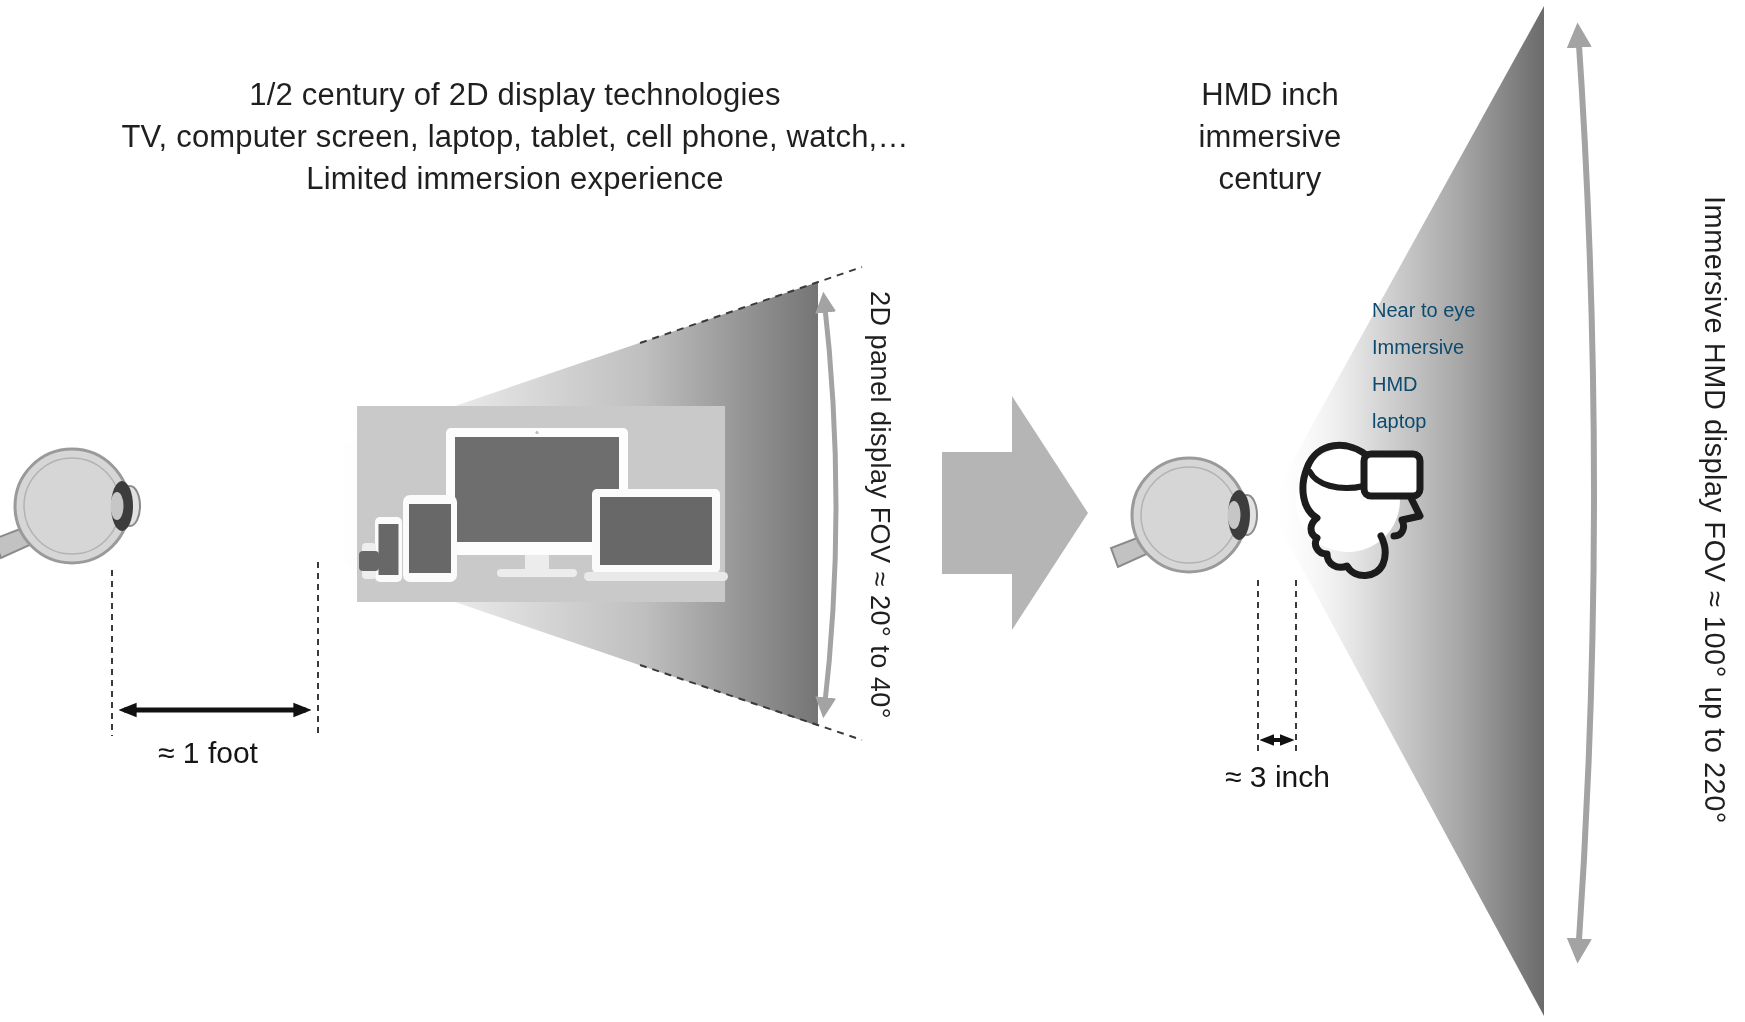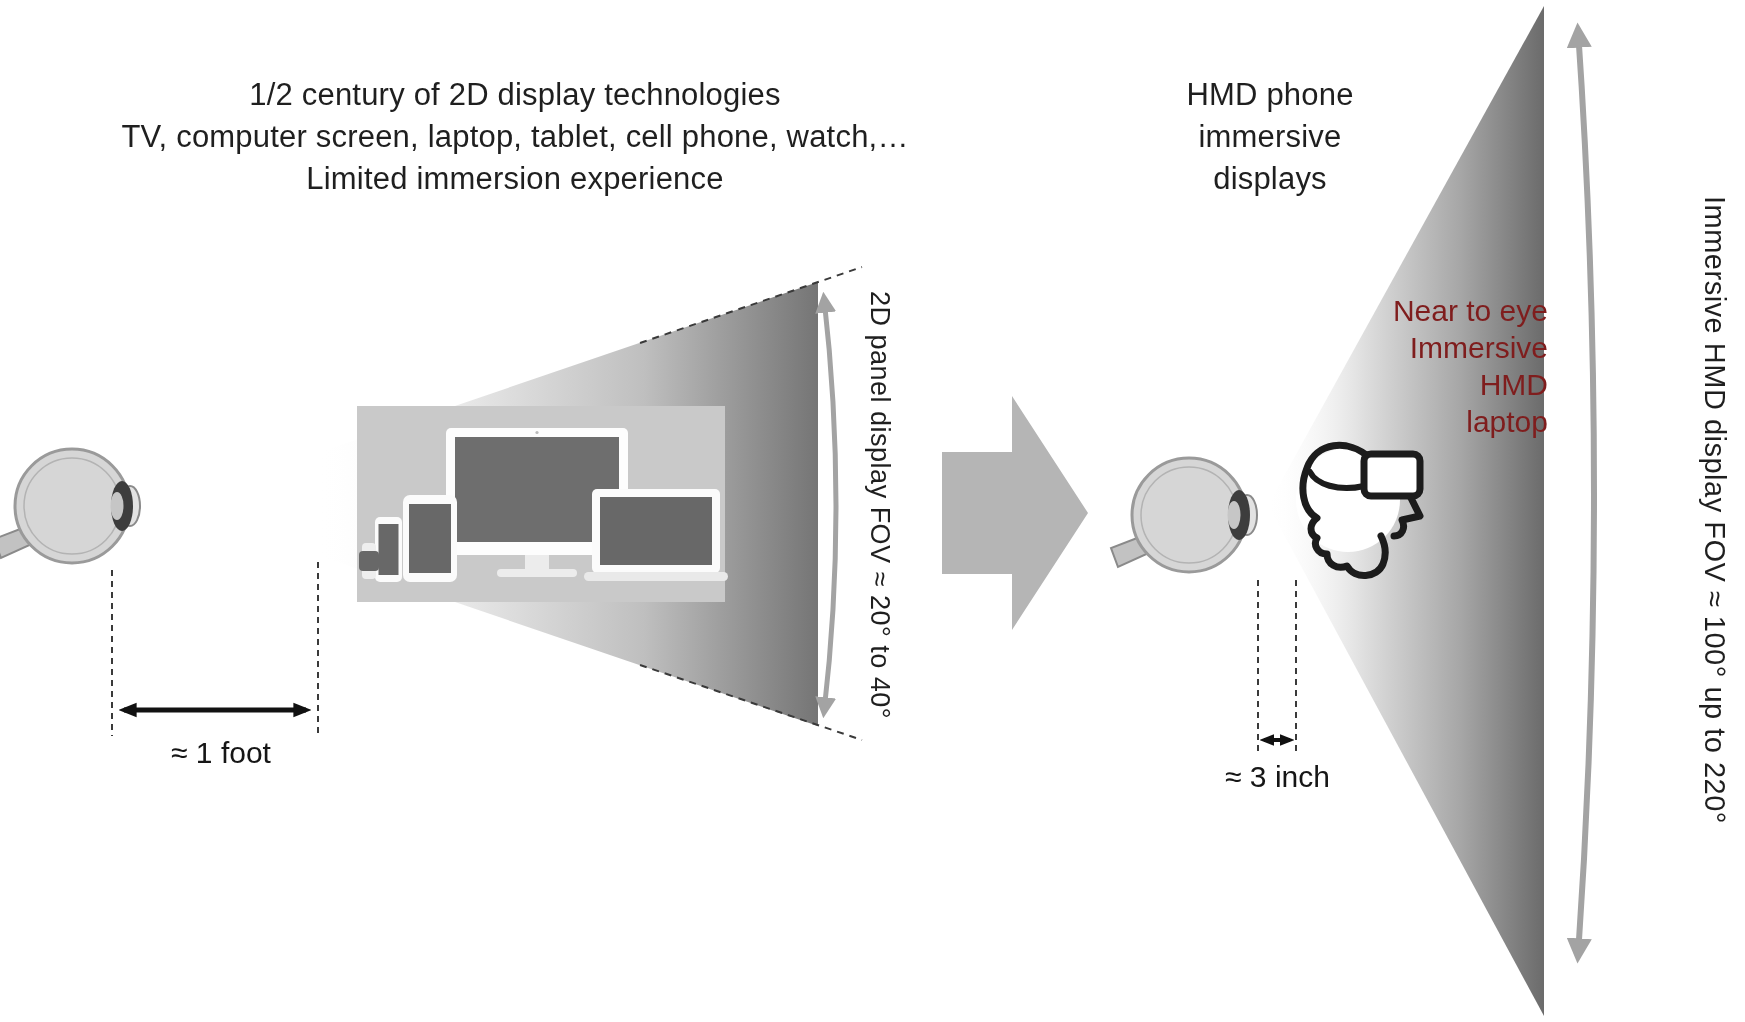--- a/index.html
+++ b/index.html
@@ -9,24 +9,24 @@
   .stage > svg { position:absolute; left:0; top:0; }
   .txt { position:absolute; color:#1f1f1f; }
   .heading { text-align:center; font-size:31px; line-height:42px; font-weight:400; letter-spacing:.2px; }
   .left-heading  { left:60px;  top:74px; width:910px; }
   .right-heading { left:1120px; top:74px; width:300px; }
   .vlabel { position:absolute; writing-mode:vertical-rl; text-orientation:mixed; text-align:center;
             font-size:27px; letter-spacing:.5px; color:#1f1f1f; white-space:nowrap; }
   .left-fov-label  { left:864px;  top:262px; height:486px; }
   .right-fov-label { left:1698px; top:136px; height:748px; font-size:29px; }
   .measure { position:absolute; font-size:30px; text-align:center; color:#161616; }
-  .foot-label { left:121px;  top:736px; width:200px; }
+  .foot-label { left:108px;  top:736px; width:200px; }
   .inch-label { left:1180px; top:760px; width:195px; }
-  .cone-label { position:absolute; left:1372px; top:292px; width:176px; text-align:right;
-                font-size:30px; line-height:37px; color:#7f1d1d; font-weight:400; }
+  .cone-label { position:absolute; left:1372px; top:292px; width:176px; text-align:left;
+                font-size:20px; line-height:37px; color:#0c4a6e; font-weight:400; }
 </style>
 </head>
 <body>
 
 <div class="stage">
 
   <svg width="1745" height="1022" viewBox="0 0 1745 1022">
     <defs>
       <linearGradient id="gradL" x1="0" y1="0" x2="1" y2="0">
         <stop offset="0" stop-color="#ffffff" stop-opacity="0.05"></stop>
@@ -118,23 +118,23 @@
     <path d="M 1578,30 Q 1610,494 1578,956" fill="none" stroke="#a3a3a3" stroke-width="6" marker-start="url(#ah-gray)" marker-end="url(#ah-gray)"></path>
   </svg>
 
   <div class="txt heading left-heading">
     <div>1/2 century of 2D display technologies</div>
     <div>TV, computer screen, laptop, tablet, cell phone, watch,…</div>
     <div>Limited immersion experience</div>
   </div>
 
   <div class="txt heading right-heading">
-    <div>HMD phone</div>
+    <div>HMD inch</div>
     <div>immersive</div>
-    <div>displays</div>
+    <div>century</div>
   </div>
 
   <div class="vlabel left-fov-label">2D panel display FOV ≈ 20° to 40°</div>
   <div class="vlabel right-fov-label">Immersive HMD display FOV ≈ 100° up to 220°</div>
 
   <div class="measure foot-label">≈ 1 foot</div>
   <div class="measure inch-label">≈ 3 inch</div>
 
   <div class="cone-label">
     <div>Near to eye</div>

